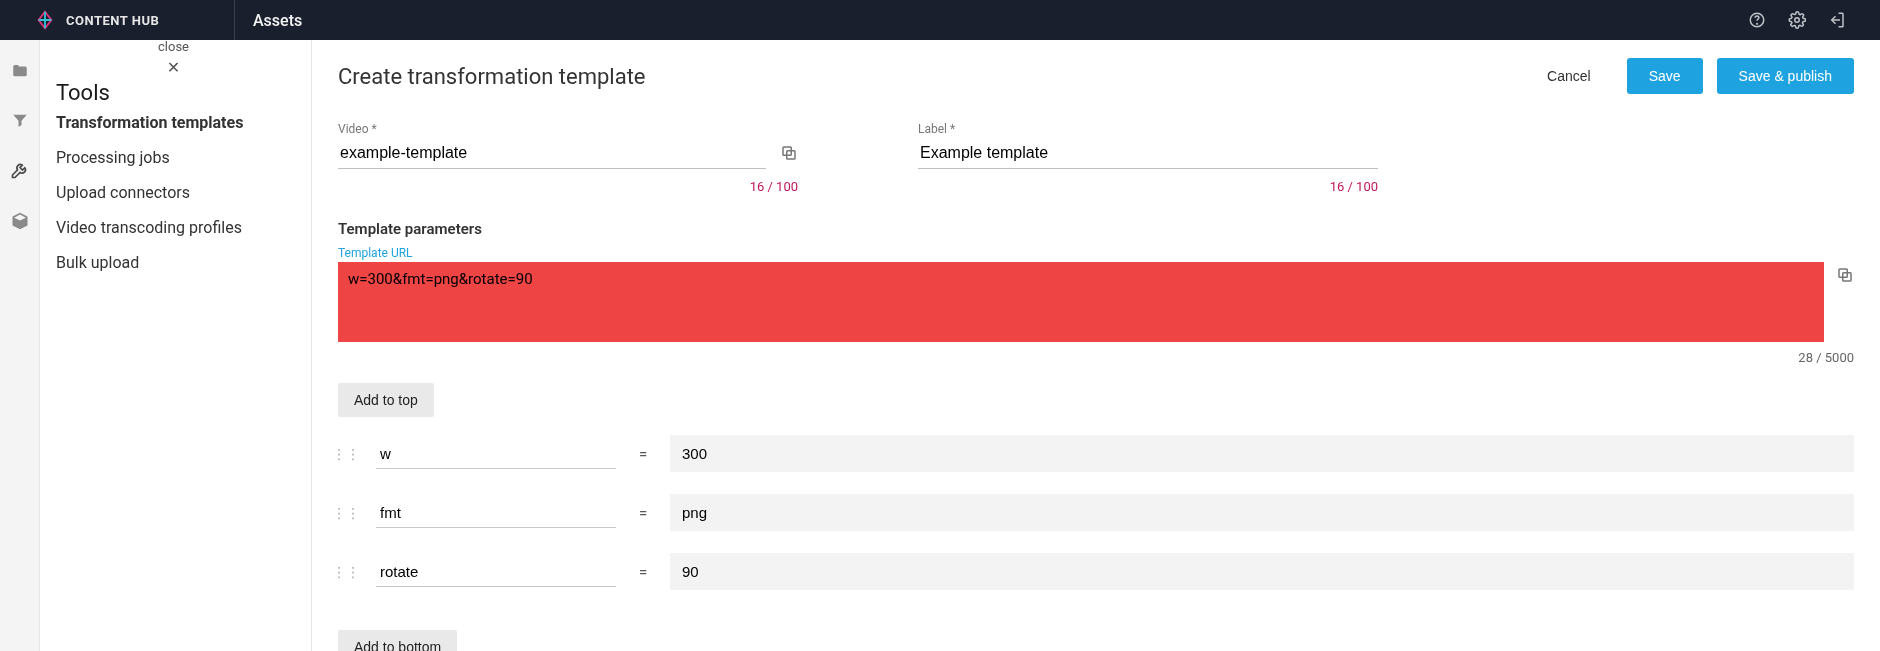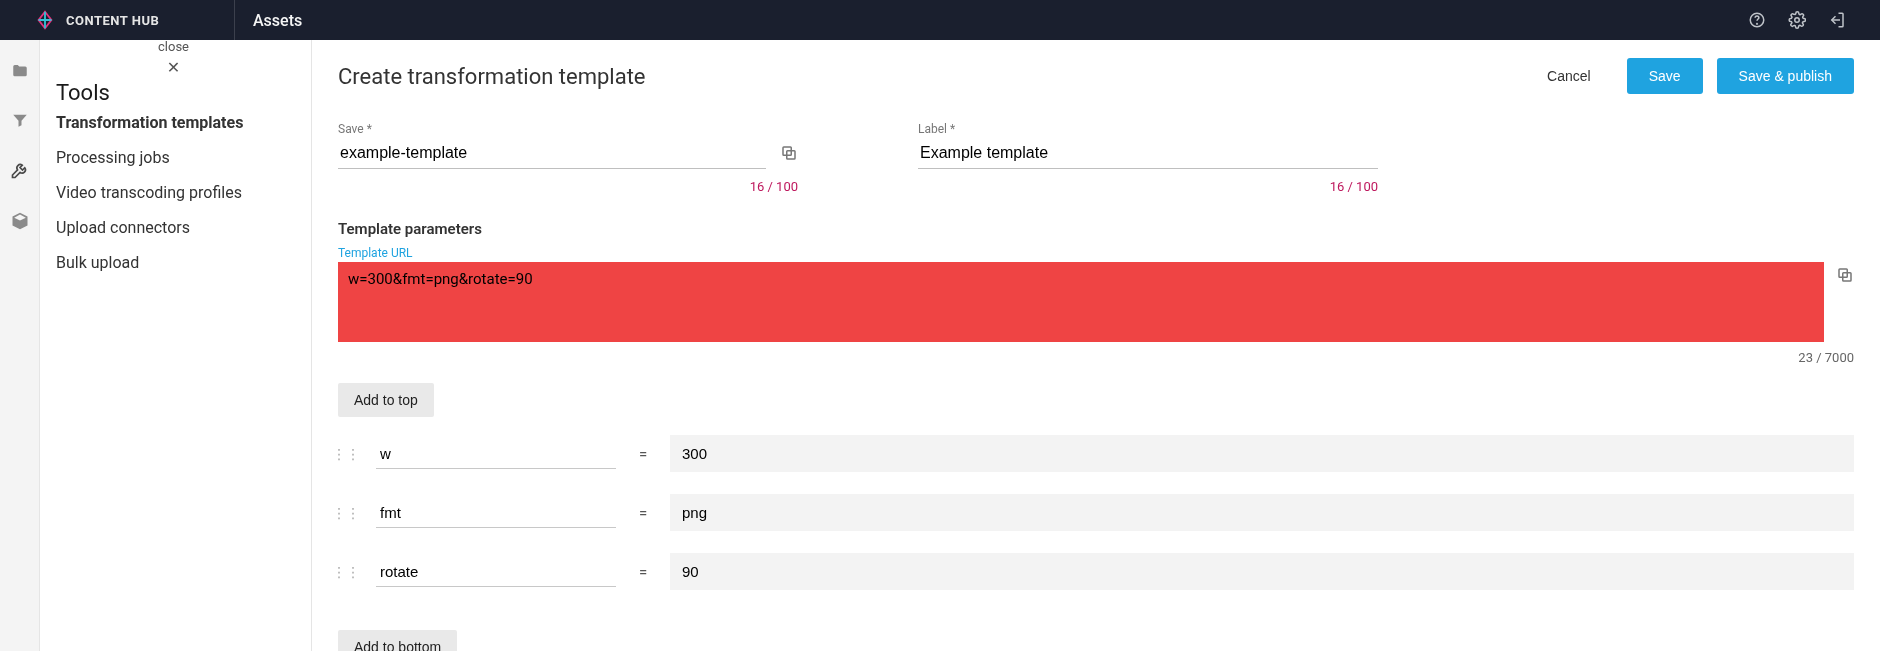--- a/index.html
+++ b/index.html
@@ -275,36 +275,36 @@
   </div>
 
   <div class="sidebar">
     <div class="close-row">
       <span>close</span>
       <span class="close-x">✕</span>
     </div>
     <div class="sidebar-title">Tools</div>
     <div class="sidebar-item active">Transformation templates</div>
     <div class="sidebar-item">Processing jobs</div>
+    <div class="sidebar-item">Upload connectors</div>
     <div class="sidebar-item">Video transcoding profiles</div>
-    <div class="sidebar-item">Upload connectors</div>
     <div class="sidebar-item">Bulk upload</div>
   </div>
 
   <div class="main">
     <div class="main-header">
       <div class="main-title">Create transformation template</div>
       <button class="btn btn-text">Cancel</button>
       <button class="btn btn-primary">Save</button>
       <button class="btn btn-primary">Save &amp; publish</button>
     </div>
 
     <div class="fields-row">
       <div class="field-block">
-        <div class="field-label">Save *</div>
+        <div class="field-label">Video *</div>
         <div class="field-row">
           <input class="field-input" value="example-template" style="">
           <span class="copy-icon">
             <svg width="18" height="18" viewBox="0 0 24 24" fill="none" stroke="currentColor" stroke-width="2">
                 <rect x="9" y="9" width="11" height="11" rx="1"></rect>
                 <rect x="4" y="4" width="11" height="11" rx="1"></rect>
               </svg>
           </span>
         </div>
         <div class="counter">16 / 100</div>
@@ -320,21 +320,21 @@
     <div class="param-label">Template URL</div>
     <div class="param-wrap">
       <textarea class="template-url" style="">w=300&amp;fmt=png&amp;rotate=90</textarea>
       <span class="copy-icon" style="margin-top:4px;">
         <svg width="18" height="18" viewBox="0 0 24 24" fill="none" stroke="currentColor" stroke-width="2">
             <rect x="9" y="9" width="11" height="11" rx="1"></rect>
             <rect x="4" y="4" width="11" height="11" rx="1"></rect>
           </svg>
       </span>
     </div>
-    <div class="param-counter">23 / 7000</div>
+    <div class="param-counter">28 / 5000</div>
 
     <button class="add-btn">Add to top</button>
 
     <div class="param-row">
       <span class="drag-handle">⋮⋮</span>
       <input class="key-input" value="w" style="">
       <span class="eq">=</span>
       <input class="val-input" value="300" style="">
     </div>
     <div class="param-row">

